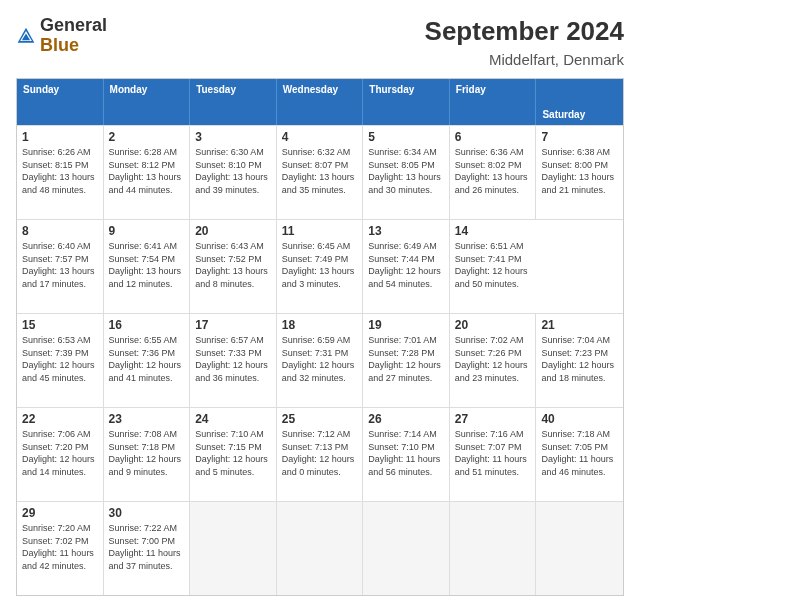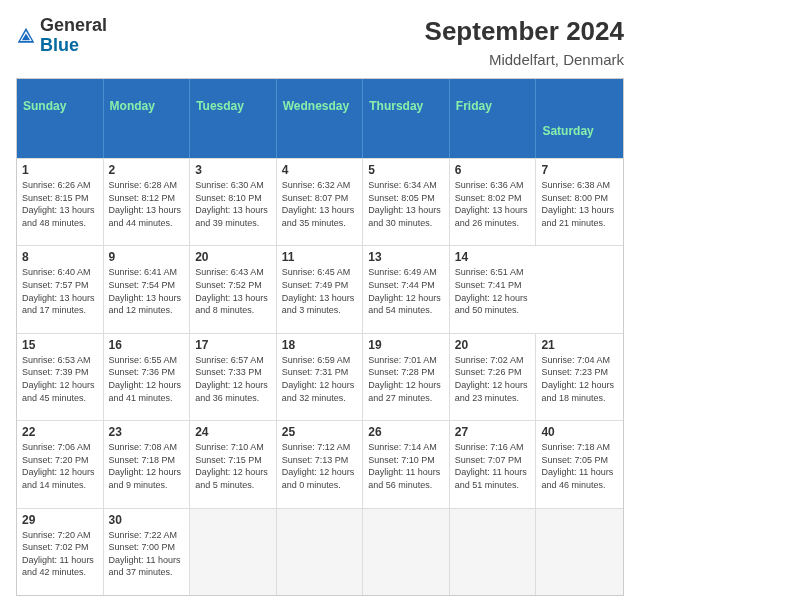--- a/index.html
+++ b/index.html
@@ -27,21 +27,21 @@
       display: flex;
       align-items: center;
       gap: 4px;
     }
     .logo-text {
       font-size: 18px;
       font-weight: bold;
       line-height: 1.1;
     }
     .logo-general { color: #333; }
-    .logo-blue { color: #0369a1; }
+    .logo-blue { color: #a16207; }
     .logo-icon {
       width: 20px;
       height: 20px;
     }
     .title-block {
       text-align: right;
     }
     .calendar-title {
       font-size: 26px;
       font-weight: bold;
@@ -57,24 +57,24 @@
       display: flex;
       flex-direction: column;
       border: 1px solid #ccc;
     }
     .calendar-header-row {
       display: grid;
       grid-template-columns: repeat(7, 1fr);
       background: #2a6fbb;
     }
     .calendar-header-cell {
-      color: #86efac;
-      font-size: 12px;
-      font-weight: bold;
-      padding: 20px 6px;
+      color: #ffffff;
+      font-size: 10px;
+      font-weight: bold;
+      padding: 5px 6px;
       text-align: left;
       border-right: 1px solid #4a8fd0;
     }
     .calendar-header-cell:last-child {
       border-right: none;
       margin-top: 25px;
     }
     .calendar-body {
       flex: 1;
       display: flex;

